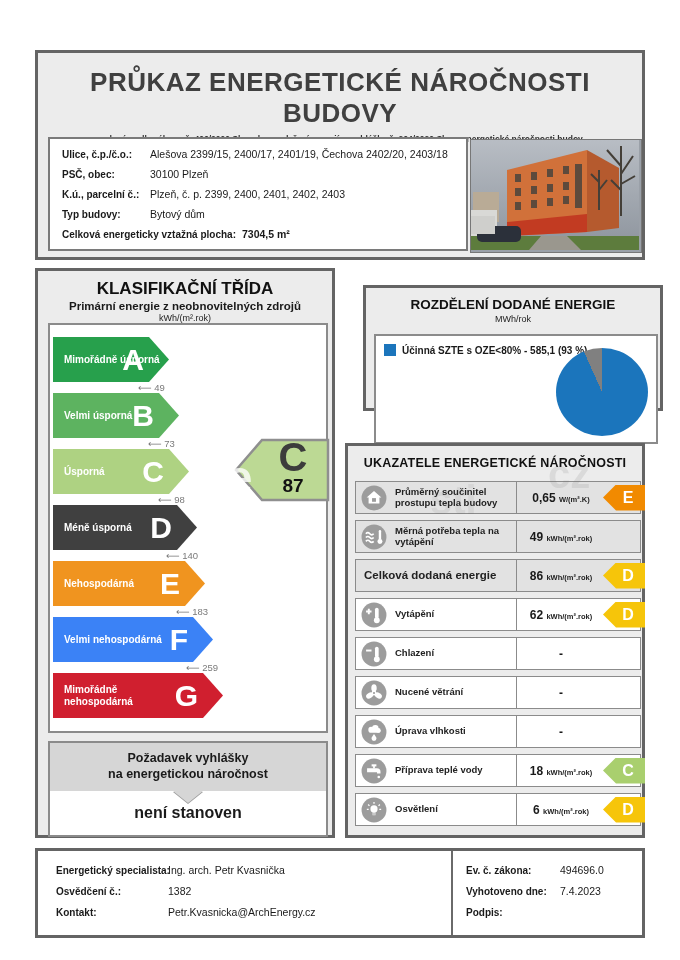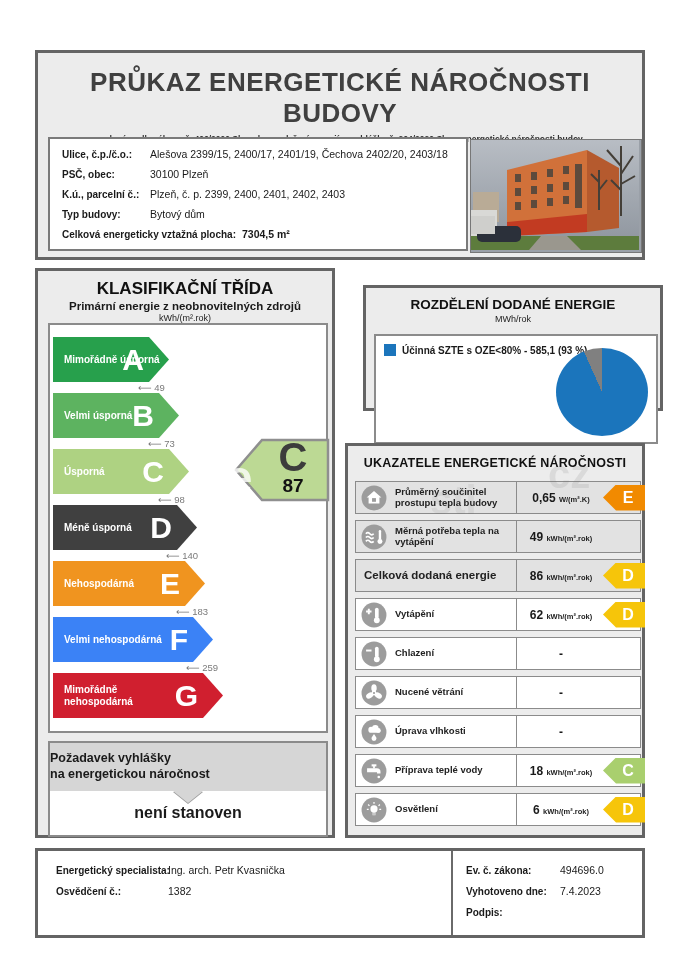--- a/index.html
+++ b/index.html
@@ -36,21 +36,21 @@
   .w-e{width:152px}.w-f{width:160px}.w-g{width:170px}
   .threshold{position:absolute;font-size:9.5px;color:#7a7a7a;white-space:nowrap;}
   .t-a{top:57px;left:88px}.t-b{top:113px;left:98px}.t-c{top:169px;left:108px}
   .t-d{top:225px;left:116px}.t-e{top:281px;left:126px}.t-f{top:337px;left:136px}
   #indicator{position:absolute;left:184px;top:112px;width:96px;height:66px;}
   #indicator .ind-text{position:absolute;left:30px;top:1px;width:58px;text-align:center;}
   .ind-letter{font-size:40px;font-weight:bold;color:#3c3c3c;line-height:.95;}
   .ind-value{font-size:19px;font-weight:bold;color:#111;line-height:1;}
   #req-box{position:absolute;left:10px;top:470px;width:280px;height:96px;background:#fff;
            border:2px solid #8b8b8b;box-sizing:border-box;}
-  #req-head{position:relative;background:#d6d6d6;height:48px;
+  #req-head{position:relative;background:#d6d6d6;height:48px;text-align:center;
             font-size:12.5px;font-weight:bold;padding-top:8px;box-sizing:border-box;line-height:1.25;}
   #req-notch{position:absolute;left:50%;bottom:-12px;transform:translateX(-50%);width:0;height:0;
              border-left:15px solid transparent;border-right:15px solid transparent;
              border-top:12px solid #d6d6d6;filter:drop-shadow(0 1px 0 #9a9a9a);}
   #req-value{text-align:center;font-size:16px;font-weight:bold;margin-top:13px;}
 
   
   #split-panel{left:363px;top:268px;width:300px;height:126px;margin-top:17px;}
   #split-panel .panel-title{font-size:13.5px;margin-top:9px;}
   #split-panel .panel-unit{font-size:9px;margin-top:2px;}
@@ -372,20 +372,23 @@
   </div>
 
   <div class="box" id="footer-box">
     <div class="f-left">
       <div class="f-row">
         <span class="f-label">Energetický specialista:</span><span>Ing. arch. Petr Kvasnička</span>
       </div>
       <div class="f-row">
         <span class="f-label">Osvědčení č.:</span><span>1382</span>
       </div>
+      <div class="f-row">
+        <span class="f-label">Kontakt:</span><span>Petr.Kvasnicka@ArchEnergy.cz</span>
+      </div>
     </div>
     <div id="f-divider"></div>
     <div class="f-right">
       <div class="f-row">
         <span class="f-label">Ev. č. zákona:</span><span>494696.0</span>
       </div>
       <div class="f-row">
         <span class="f-label">Vyhotoveno dne:</span><span>7.4.2023</span>
       </div>
       <div class="f-row">

